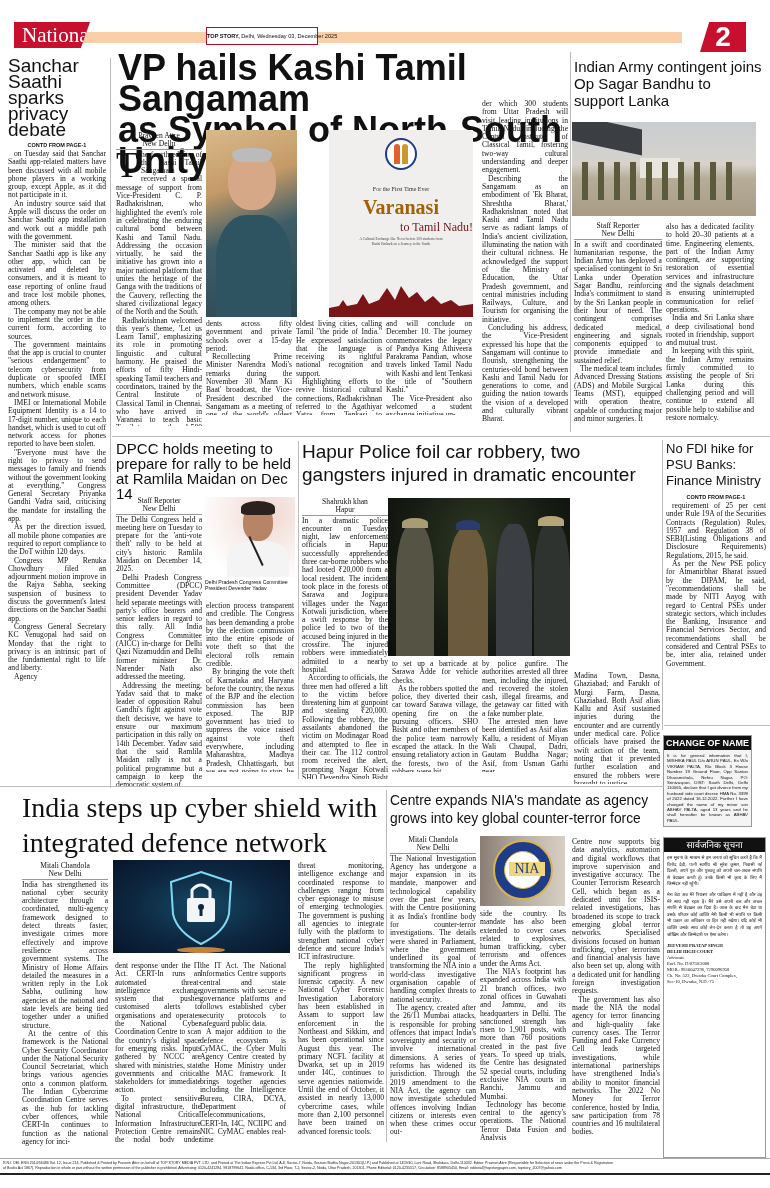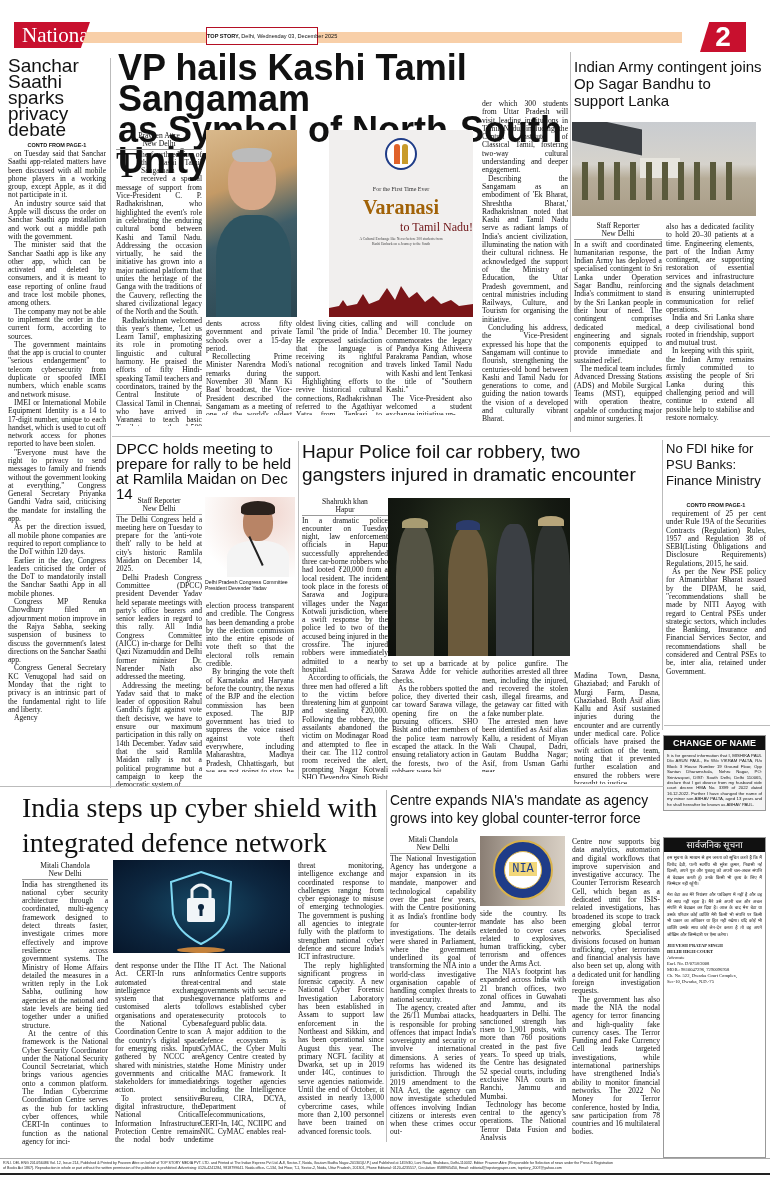--- a/index.html
+++ b/index.html
@@ -37,21 +37,20 @@
   <div class="contd">CONTD FROM PAGE-1</div>
   <div class="col" id="sanchar-body" style="height:730px">
       <p style="text-indent: 6px;">on Tuesday said that Sanchar Saathi app-related matters have been discussed with all mobile phone players in a working group, except Apple, as it did not participate in it.</p>
       <p>An industry source said that Apple will discuss the order on Sanchar Saathi app installation and work out a middle path with the government.</p>
       <p>The minister said that the Sanchar Saathi app is like any other app, which can be activated and deleted by consumers, and it is meant to ease reporting of online fraud and trace lost mobile phones, among others.</p>
       <p>The company may not be able to implement the order in the current form, according to sources.</p>
       <p>The government maintains that the app is crucial to counter "serious endangerment" to telecom cybersecurity from duplicate or spoofed IMEI numbers, which enable scams and network misuse.</p>
       <p>IMEI or International Mobile Equipment Identity is a 14 to 17-digit number, unique to each handset, which is used to cut off network access for phones reported to have been stolen.</p>
       <p>"Everyone must have the right to privacy to send messages to family and friends without the government looking at everything," Congress General Secretary Priyanka Gandhi Vadra said, criticising the mandate for installing the app.</p>
       <p>As per the direction issued, all mobile phone companies are required to report compliance to the DoT within 120 days.</p>
-      <p>Earlier in the day, Congress leaders criticised the order of the DoT to mandatorily install the Sanchar Saathi App in all mobile phones.</p>
       <p>Congress MP Renuka Chowdhury filed an adjournment motion improve in the Rajya Sabha, seeking suspension of business to discuss the government's latest directions on the Sanchar Saathi app.</p>
       <p>Congress General Secretary KC Venugopal had said on Monday that the right to privacy is an intrinsic part of the fundamental right to life and liberty.</p>
       <p>Agency</p>
     </div>
 </div>
 <div class="abs vline" style="left:110px;top:58px;height:730px"></div>
 
 <div class="abs" style="left:118px;top:52px;width:450px">
   <h1 style="font-family:Liberation Sans, sans-serif;font-weight:bold;font-size:36px;line-height:31px">
     <span>VP hails Kashi Tamil Sangamam</span><br>
@@ -189,30 +188,30 @@
 <div class="abs col" style="left:482px;top:660px;width:86px;height:112px">
   <p style="text-indent:0">by police gunfire. The authorities arrested all three men, including the injured, and recovered the stolen cash, illegal firearms, and the getaway car fitted with a fake number plate.</p>
   <p>The arrested men have been identified as Asif alias Kallu, a resident of Miyan Wali Chaupal, Dadri, Gautam Buddha Nagar; Asif, from Usman Garhi near</p>
 </div>
 <div class="abs col" style="left:574px;top:672px;width:86px;height:112px">
   <p style="text-indent:0">Madina Town, Dasna, Ghaziabad; and Farukh of Murgi Farm, Dasna, Ghaziabad. Both Asif alias Kallu and Asif sustained injuries during the encounter and are currently under medical care. Police officials have praised the swift action of the team, noting that it prevented further escalation and ensured the robbers were brought to justice.</p>
 </div>
 <div class="abs vline" style="left:662px;top:440px;height:290px"></div>
 
 <div class="abs" style="left:666px;top:441px;width:100px">
-  <h2 class="head-sans" style="font-size:13px;line-height:16px;font-weight:normal;margin-bottom:12px">No FDI hike for PSU Banks: Finance Ministry</h2>
+  <h2 class="head-sans" style="font-size:13px;line-height:16px;font-weight:normal;margin-bottom:4px">No FDI hike for PSU Banks: Finance Ministry</h2>
   <div class="contd">CONTD FROM PAGE-1</div>
   <div class="col" style="height:200px">
     <p>requirement of 25 per cent under Rule 19A of the Securities Contracts (Regulation) Rules, 1957 and Regulation 38 of SEBI(Listing Obligations and Disclosure Requirements) Regulations, 2015, he said.</p>
     <p>As per the New PSE policy for Atmanirbhar Bharat issued by the DIPAM, he said, "recommendations shall be made by NITI Aayog with regard to Central PSEs under strategic sectors, which includes the Banking, Insurance and Financial Services Sector, and recommendations shall be considered and Central PSEs to be, inter alia, retained under Government.</p>
   </div>
 </div>
 <div class="abs hline" style="left:664px;top:725px;width:106px"></div>
 
-<div class="abs" style="left:663px;top:735px;width:103px;border:1px solid #999">
+<div class="abs" style="left:663px;top:735px;width:89px;border:1px solid #999">
   <div class="notice-head">CHANGE OF NAME</div>
   <div class="notice-body" style="font-family:'Liberation Sans',sans-serif;font-size:4.3px;line-height:5.4px">It is for general information that I, MISHIKA PAUL D/o ARUN PAUL, Ex W/o VIKRAM PALTA, R/o Block 3 House Number 19 Ground Floor, Opp Santan Dharamshala, Nehru Nagar, PO: Srinivaspuri, DIST: South Delhi, Delhi 110065, declare that I got divorce from my husband vide court decree HMA No. 3399 of 2022 dated 16.12.2022. Further I have changed the name of my minor son ABHAV PALTA, aged 13 years and he shall hereafter be known as ABHAV PAUL.</div>
 </div>
 
 <div class="abs" style="left:663px;top:837px;width:103px;height:321px;border:1px solid #999">
   <div class="notice-head" style="font-weight:normal">सार्वजनिक सूचना</div>
   <div class="notice-body" style="font-family:'DejaVu Sans',sans-serif;font-size:4.4px;line-height:6.6px;background:#fff">
     <p style="margin-bottom:4px">इस सूचना के माध्यम से हम जनता को सूचित करते हैं कि मैं विनोद देवी, पत्नी स्वर्गीय श्री सुरेश कुमार, निवासी नई दिल्ली, अपने पुत्र और पुत्रवधू को अपनी चल-अचल संपत्ति से बेदखल करती हूँ। उनके किसी भी कृत्य के लिए मैं जिम्मेदार नहीं रहूँगी।</p>
     <p style="margin-bottom:5px">मेरा बेटा अब मेरे नियंत्रण और पर्यवेक्षण में नहीं है और वह मेरे साथ नहीं रहता है। मैंने उसे अपनी चल और अचल संपत्ति से बेदखल कर दिया है। आज के बाद मेरा बेटा या उसके परिवार कोई व्यक्ति मेरी किसी भी संपत्ति पर किसी भी प्रकार का अधिकार या हित नहीं रखेगा। यदि कोई भी व्यक्ति उसके साथ कोई लेन-देन करता है तो वह अपने जोखिम और जिम्मेदारी पर ऐसा करेगा।</p>
     <div id="sig" style="font-family:'Liberation Serif',serif;font-size:4.6px;line-height:6px">
@@ -280,21 +279,21 @@
       <div>New Delhi</div>
     </div>
   <div class="col" style="height:300px">
     <p style="text-indent:0">The National Investigation Agency has undergone a major expansion in its mandate, manpower and technological capability over the past few years, with the Centre positioning it as India's frontline body for counter-terror investigations. The details were shared in Parliament, where the government underlined its goal of transforming the NIA into a world-class investigative organisation capable of handling complex threats to national security.</p>
     <p>The agency, created after the 26/11 Mumbai attacks, is responsible for probing offences that impact India's sovereignty and security or involve international dimensions. A series of reforms has widened its jurisdiction. Through the 2019 amendment to the NIA Act, the agency can now investigate scheduled offences involving Indian citizens or interests even when these crimes occur out-</p>
   </div>
 </div>
 <div class="abs photo" style="left:480px;top:836px;width:85px;height:70px;background:linear-gradient(90deg,#8a7e74 0%,#b8aea2 50%,#d8cfc4 100%)">
   <div style="position:absolute;left:13px;top:4px;width:60px;height:60px;border-radius:50%;background:#1f3c88;border:2px solid #d9b24a">
     <div style="position:absolute;left:9px;top:9px;width:38px;height:38px;border-radius:50%;background:#fff;border:1px solid #d9b24a"></div>
-    <div style="position:absolute;left:14px;top:20px;width:28px;height:14px;background:#f2d77a;text-align:center;font-family:Liberation Mono, monospace;font-size:12px;line-height:14px;color:#1f3c88">NIA</div>
+    <div style="position:absolute;left:14px;top:20px;width:36px;height:14px;background:#f2d77a;text-align:center;font-family:Liberation Serif, serif;font-size:14px;line-height:14px;color:#1f3c88">NIA</div>
   </div>
 </div>
 <div class="abs col" style="left:480px;top:910px;width:86px;height:230px">
   <p style="text-indent:0">side the country. Its mandate has also been extended to cover cases related to explosives, human trafficking, cyber terrorism and offences under the Arms Act.</p>
   <p>The NIA's footprint has expanded across India with 21 branch offices, two zonal offices in Guwahati and Jammu, and its headquarters in Delhi. The sanctioned strength has risen to 1,901 posts, with more than 760 positions created in the past five years. To speed up trials, the Centre has designated 52 special courts, including exclusive NIA courts in Ranchi, Jammu and Mumbai.</p>
   <p>Technology has become central to the agency's operations. The National Terror Data Fusion and Analysis</p>
 </div>
 <div class="abs col" style="left:572px;top:838px;width:88px;height:302px">
   <p style="text-indent:0">Centre now supports big data analytics, automation and digital workflows that improve supervision and investigative accuracy. The Counter Terrorism Research Cell, which began as a dedicated unit for ISIS-related investigations, has broadened its scope to track emerging global terror networks. Specialised divisions focused on human trafficking, cyber terrorism and financial analysis have also been set up, along with a dedicated unit for handling foreign investigation requests.</p>
   <p>The government has also made the NIA the nodal agency for terror financing and high-quality fake currency cases. The Terror Funding and Fake Currency Cell leads targeted investigations, while international partnerships have strengthened India's ability to monitor financial networks. The 2022 No Money for Terror conference, hosted by India, saw participation from 78 countries and 16 multilateral bodies.</p>

